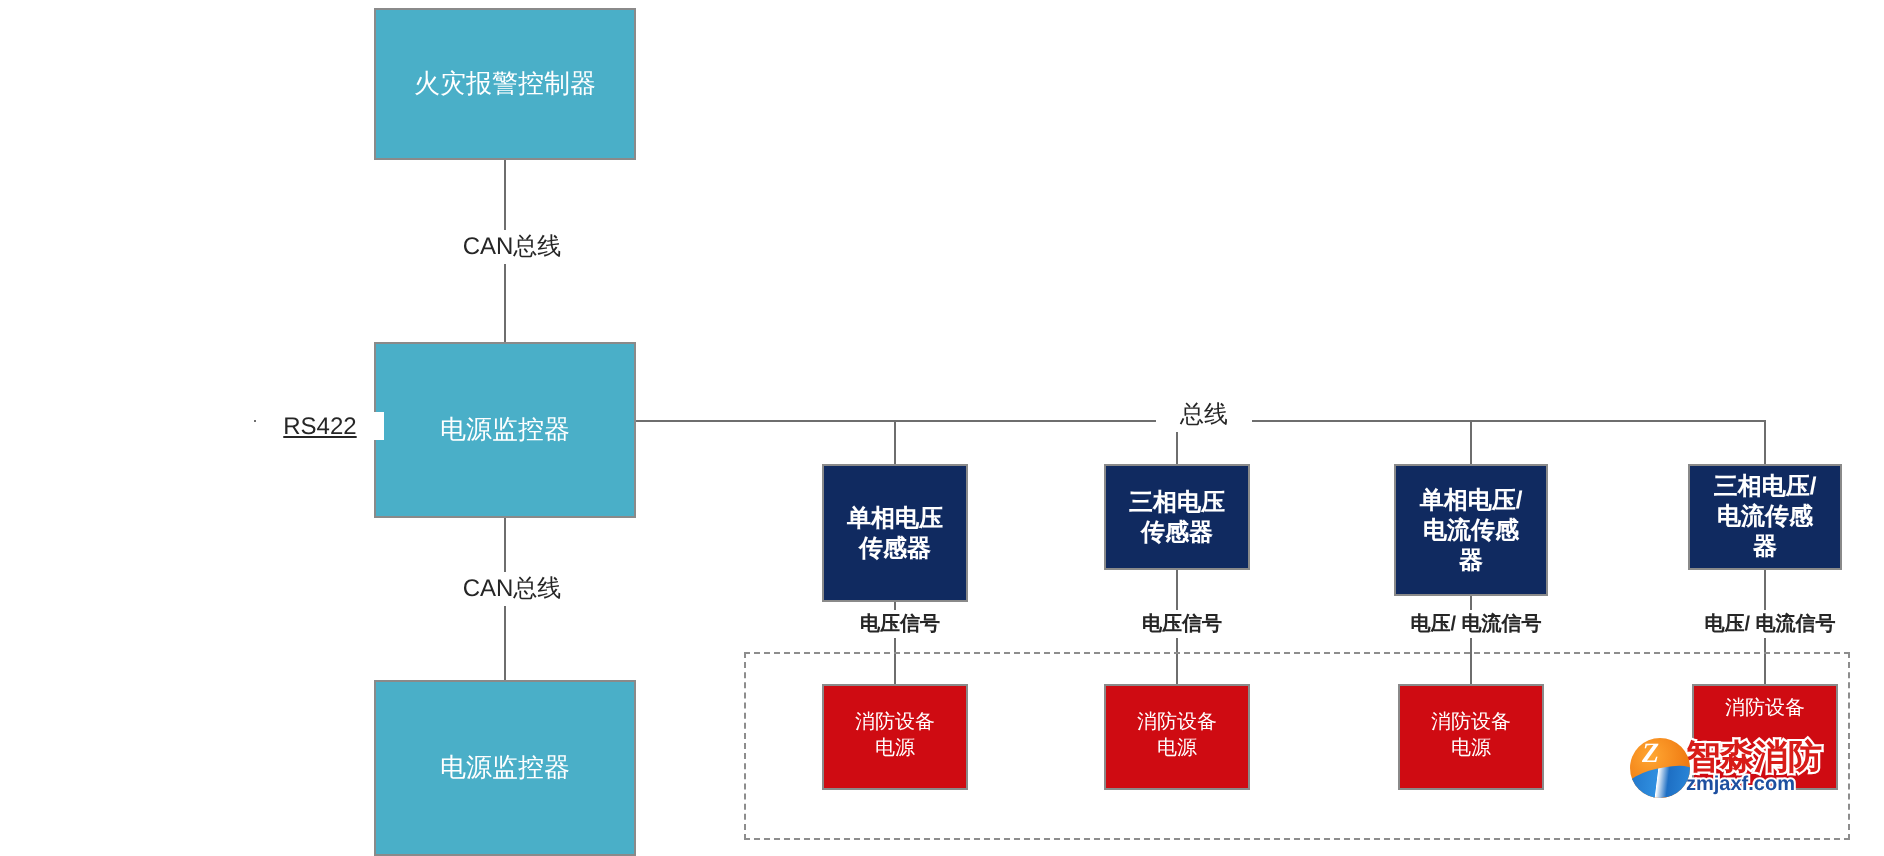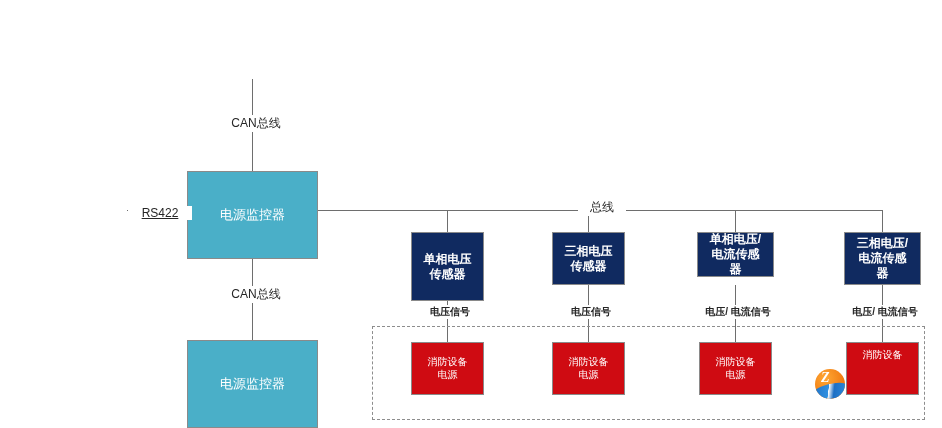--- a/index.html
+++ b/index.html
@@ -166,39 +166,42 @@
   <div class="line v" style="left:735px; top:210px; height:22px;"></div>
   <div class="line v" style="left:882px; top:210px; height:22px;"></div>
 
   <div class="line v" style="left:447px; top:285px; height:57px;"></div>
   <div class="line v" style="left:588px; top:285px; height:57px;"></div>
   <div class="line v" style="left:735px; top:285px; height:57px;"></div>
   <div class="line v" style="left:882px; top:285px; height:57px;"></div>
 
   <div class="dashed-region" style="left:372px; top:326px; width:553px; height:94px;"></div>
 
+  <div class="node teal" style="left:187px; top:4px; width:131px; height:76px;">
+    <span class="lbl">火灾报警控制器</span>
+  </div>
 
 
   <div class="node teal" style="left:187px; top:171px; width:131px; height:88px;">
     <span class="lbl">电源监控器</span>
   </div>
 
   <div class="node teal" style="left:187px; top:340px; width:131px; height:88px;">
     <span class="lbl">电源监控器</span>
   </div>
 
   <div class="node navy" style="left:411px; top:232px; width:73px; height:69px;">
     <span class="lbl">单相电压
 传感器</span>
   </div>
   <div class="node navy" style="left:552px; top:232px; width:73px; height:53px;">
     <span class="lbl">三相电压
 传感器</span>
   </div>
-  <div class="node navy" style="left:697px; top:232px; width:77px; height:45px;">
+  <div class="node navy" style="left:697px; top:232px; width:77px; height:66px;">
     <span class="lbl">单相电压/
 电流传感
 器</span>
   </div>
   <div class="node navy" style="left:844px; top:232px; width:77px; height:53px;">
     <span class="lbl">三相电压/
 电流传感
 器</span>
   </div>
 
@@ -229,15 +232,19 @@
   <div class="edge-label small" style="left:407px; top:305px; width:80px;">电压信号</div>
   <div class="edge-label small" style="left:548px; top:305px; width:80px;">电压信号</div>
   <div class="edge-label small" style="left:686px; top:305px; width:98px;">电压/ 电流信号</div>
   <div class="edge-label small" style="left:833px; top:305px; width:98px;">电压/ 电流信号</div>
 
   <div class="watermark" style="left:815px; top:369px;">
     <div class="wm-badge">
       <span class="z">Z</span>
       <span class="swoosh"></span>
     </div>
+    <div class="wm-text">
+      <span class="wm-cn">智淼消防</span>
+      <span class="wm-url">zmjaxf.com</span>
+    </div>
   </div>
 
 </div>
 
 </body></html>

